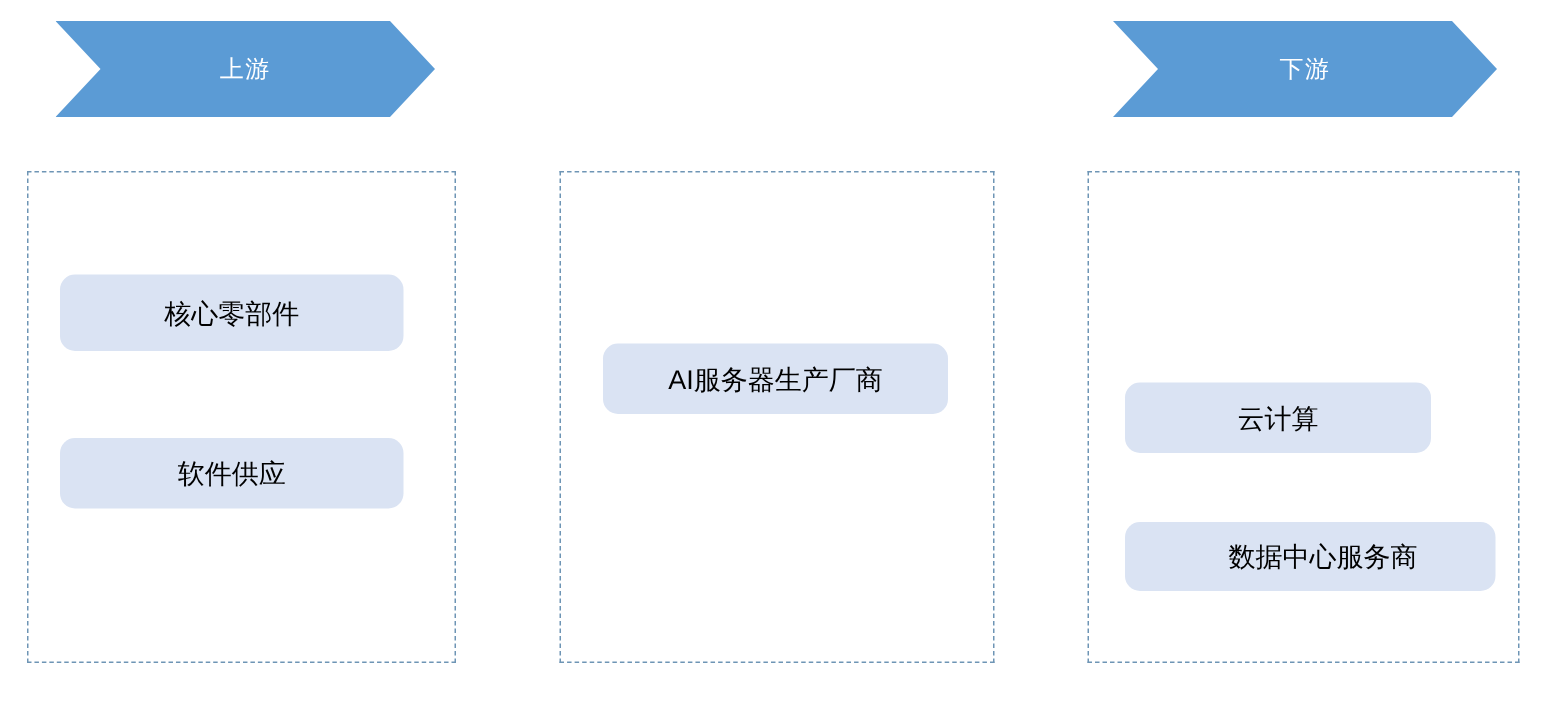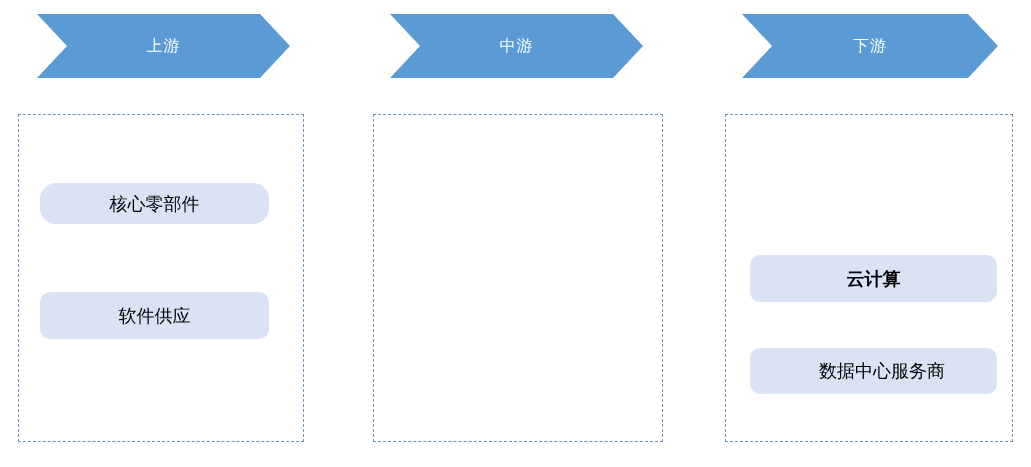--- a/index.html
+++ b/index.html
@@ -59,48 +59,46 @@
   .item-box {
     position: absolute;
     background: var(--item-fill);
     border-radius: 10px;
     display: flex;
     align-items: center;
     justify-content: center;
     color: var(--item-text);
     font-size: 18px;
   }
-  #item-core-components        { left: 40px;  top: 183px; width: 229px; height: 41px; border-radius: 16px; }
+  #item-core-components        { left: 40px;  top: 183px; width: 229px; height: 51px; }
   #item-software-supply        { left: 40px;  top: 292px; width: 229px; height: 47px; }
   #item-ai-server-manufacturer { left: 402px; top: 229px; width: 230px; height: 47px; }
   #item-internet               { left: 750px; top: 158px; width: 247px; height: 47px; }
-  #item-cloud-computing        { left: 750px; top: 255px; width: 247px; height: 47px; font-weight: bold; }
+  #item-cloud-computing        { left: 750px; top: 255px; width: 204px; height: 47px; }
   #item-data-center-provider   { left: 750px; top: 348px; width: 247px; height: 46px; padding-left: 17px; }
 </style>
 </head>
 <body>
 
 <div class="canvas">
 
   <div class="stage-arrow" id="arrow-upstream">
     <span class="stage-label">上游</span>
   </div>
 
-  <div class="stage-arrow" id="arrow-midstream">
-    <span class="stage-label">中游</span>
-  </div>
 
   <div class="stage-arrow" id="arrow-downstream">
     <span class="stage-label">下游</span>
   </div>
 
   <div class="group" id="group-upstream"></div>
   <div class="group" id="group-midstream"></div>
   <div class="group" id="group-downstream"></div>
 
   <div class="item-box" id="item-core-components">核心零部件</div>
   <div class="item-box" id="item-software-supply">软件供应</div>
 
+  <div class="item-box" id="item-ai-server-manufacturer">AI服务器生产厂商</div>
 
   <div class="item-box" id="item-cloud-computing">云计算</div>
   <div class="item-box" id="item-data-center-provider">数据中心服务商</div>
 
 </div>
 
 </body></html>

